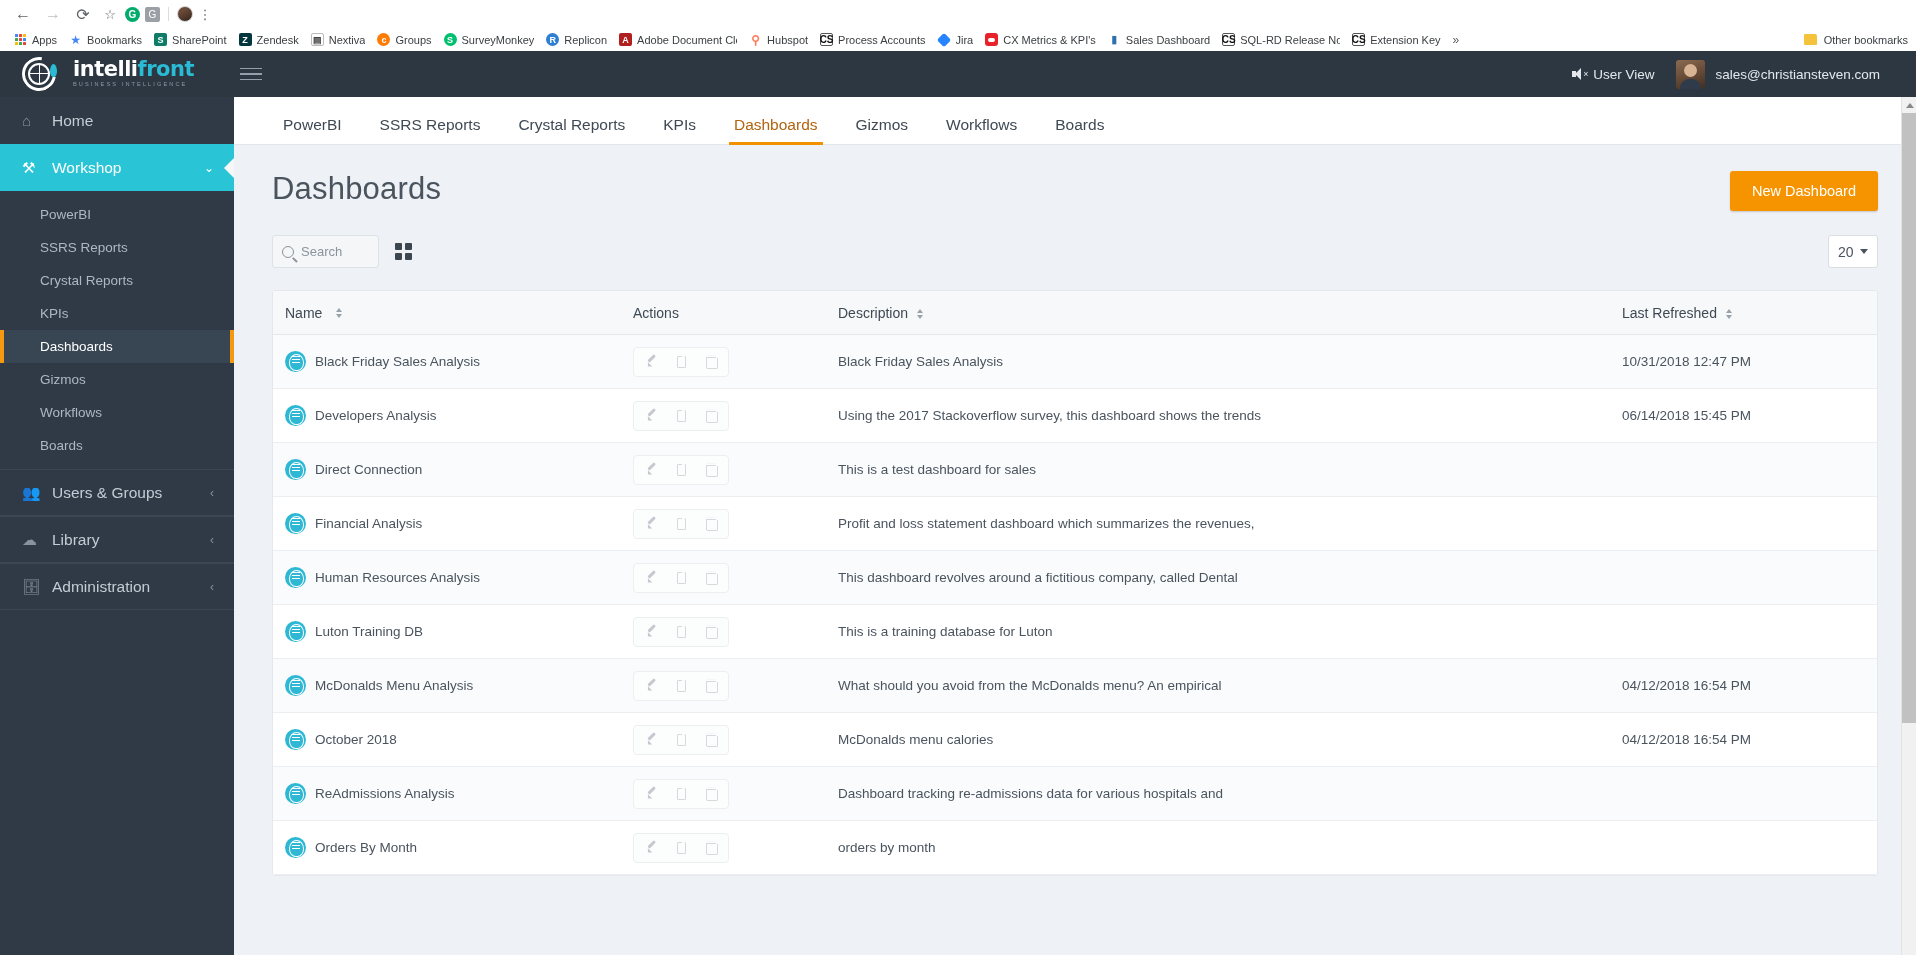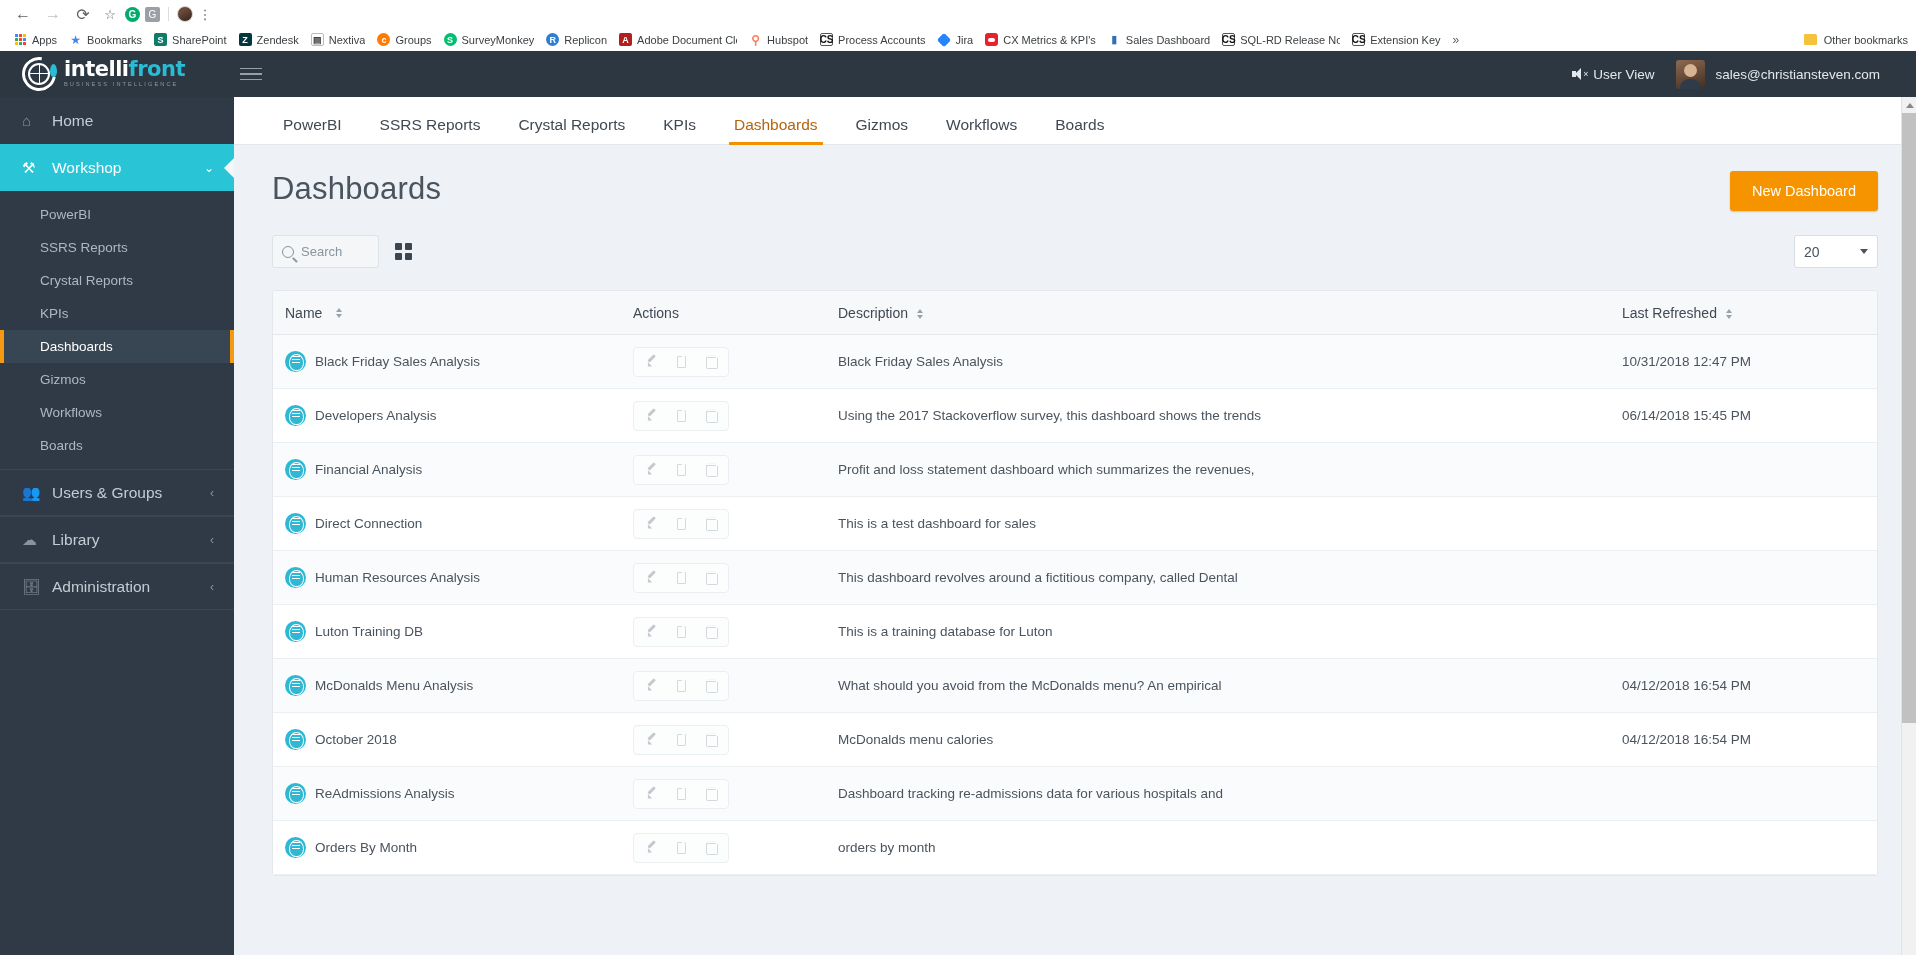--- a/index.html
+++ b/index.html
@@ -105,21 +105,21 @@
   .logo-mark .globe {
     position:absolute; left:6px; top:6px; width:22px; height:22px; border-radius:50%;
     border: 2px solid #fff;
   }
   .logo-mark .globe:before{content:"";position:absolute;left:9px;top:-1px;width:0;height:20px;border-left:1.6px solid #fff;}
   .logo-mark .globe:after{content:"";position:absolute;top:8px;left:-1px;width:20px;height:0;border-top:1.6px solid #fff;}
   .logo-mark .dot {
     position:absolute; right:-1px; top:7px; width:7px; height:13px; background:#29bcd4;
     border-radius: 50% 50% 50% 50%/ 60% 60% 40% 40%;
   }
-  .logo-text { margin-left: 8px; line-height: .95; }
+  .logo-text { margin-left: 17px; line-height: .95; }
   .logo-text .main { font-size: 21px; font-weight: 800; letter-spacing: -.5px; font-family:"DejaVu Sans", sans-serif;}
   .logo-text .main .a { color: #ffffff; }
   .logo-text .main .b { color: #29bcd4; }
   .logo-text .sub { font-size: 5.6px; color: #8c98a5; letter-spacing: 2.1px; margin-top: 2px; }
   .hamburger { display:flex; flex-direction:column; gap:4px; margin-left: 6px; }
   .hamburger span { width: 22px; height: 1.6px; background: #93a0ac; display:block; }
   .header-right {
     margin-left: auto; display:flex; align-items:center; gap: 22px;
     padding-right: 36px; color: #e3e8ec; font-size: 13.5px;
   }
@@ -215,21 +215,21 @@
   .search-box {
     width: 107px; height: 33px; background: #f4f6f8; border: 1px solid #dde2e7;
     border-radius: 3px; display:flex; align-items:center; gap:7px; padding: 0 9px;
     color: #8a949e; font-size: 13px;
   }
   .mag { width: 12px; height: 12px; border: 1.7px solid #8a949e; border-radius: 50%; position: relative; flex:0 0 auto;}
   .mag:after { content:""; position:absolute; right:-5px; bottom:-4px; width:6px; height:1.7px; background:#8a949e; transform: rotate(45deg); }
   .grid-toggle { margin-left: 16px; display:grid; grid-template-columns: repeat(2, 7px); grid-template-rows: repeat(2,7px); gap: 2.5px; }
   .grid-toggle i { background: #3c4651; display:block; border-radius: 1px; }
   .page-size {
-    margin-left: auto; width: 84px; height: 33px; background:#fff; border: 1px solid #d9dee3;
+    margin-left: auto; width: 50px; height: 33px; background:#fff; border: 1px solid #d9dee3;
     border-radius: 3px; display:flex; align-items:center; justify-content:space-between;
     padding: 0 9px; font-size: 14px; color: #4a545e;
   }
   .caret { width:0;height:0;border-left:4px solid transparent;border-right:4px solid transparent;border-top:5px solid #4a545e;}
 
   
   .table-card {
     margin-top: 22px; background: #ffffff; border: 1px solid #e4e8ec;
     border-radius: 3px; overflow: hidden;
   }
@@ -619,57 +619,57 @@
                     <span class="ic-trash"></span>
                   </span>
                 </span>
               </div>
               <div class="c-desc">Using the 2017 Stackoverflow survey, this dashboard shows the trends</div>
               <div class="c-date">06/14/2018 15:45 PM</div>
             </div>
             <div class="t-row">
               <div class="c-name">
                 <span class="row-ico"></span>
+                <span>Direct Connection</span>
+              </div>
+              <div class="c-act">
+                <span class="act-group">
+                  <span class="act-btn">
+                    <span class="ic-pencil"></span>
+                  </span>
+                  <span class="act-btn">
+                    <span class="ic-file"></span>
+                  </span>
+                  <span class="act-btn">
+                    <span class="ic-trash"></span>
+                  </span>
+                </span>
+              </div>
+              <div class="c-desc">This is a test dashboard for sales</div>
+              <div class="c-date"></div>
+            </div>
+            <div class="t-row">
+              <div class="c-name">
+                <span class="row-ico"></span>
                 <span>Financial Analysis</span>
               </div>
               <div class="c-act">
                 <span class="act-group">
                   <span class="act-btn">
                     <span class="ic-pencil"></span>
                   </span>
                   <span class="act-btn">
                     <span class="ic-file"></span>
                   </span>
                   <span class="act-btn">
                     <span class="ic-trash"></span>
                   </span>
                 </span>
               </div>
               <div class="c-desc">Profit and loss statement dashboard which summarizes the revenues,</div>
-              <div class="c-date"></div>
-            </div>
-            <div class="t-row">
-              <div class="c-name">
-                <span class="row-ico"></span>
-                <span>Direct Connection</span>
-              </div>
-              <div class="c-act">
-                <span class="act-group">
-                  <span class="act-btn">
-                    <span class="ic-pencil"></span>
-                  </span>
-                  <span class="act-btn">
-                    <span class="ic-file"></span>
-                  </span>
-                  <span class="act-btn">
-                    <span class="ic-trash"></span>
-                  </span>
-                </span>
-              </div>
-              <div class="c-desc">This is a test dashboard for sales</div>
               <div class="c-date"></div>
             </div>
             <div class="t-row">
               <div class="c-name">
                 <span class="row-ico"></span>
                 <span>Human Resources Analysis</span>
               </div>
               <div class="c-act">
                 <span class="act-group">
                   <span class="act-btn">

